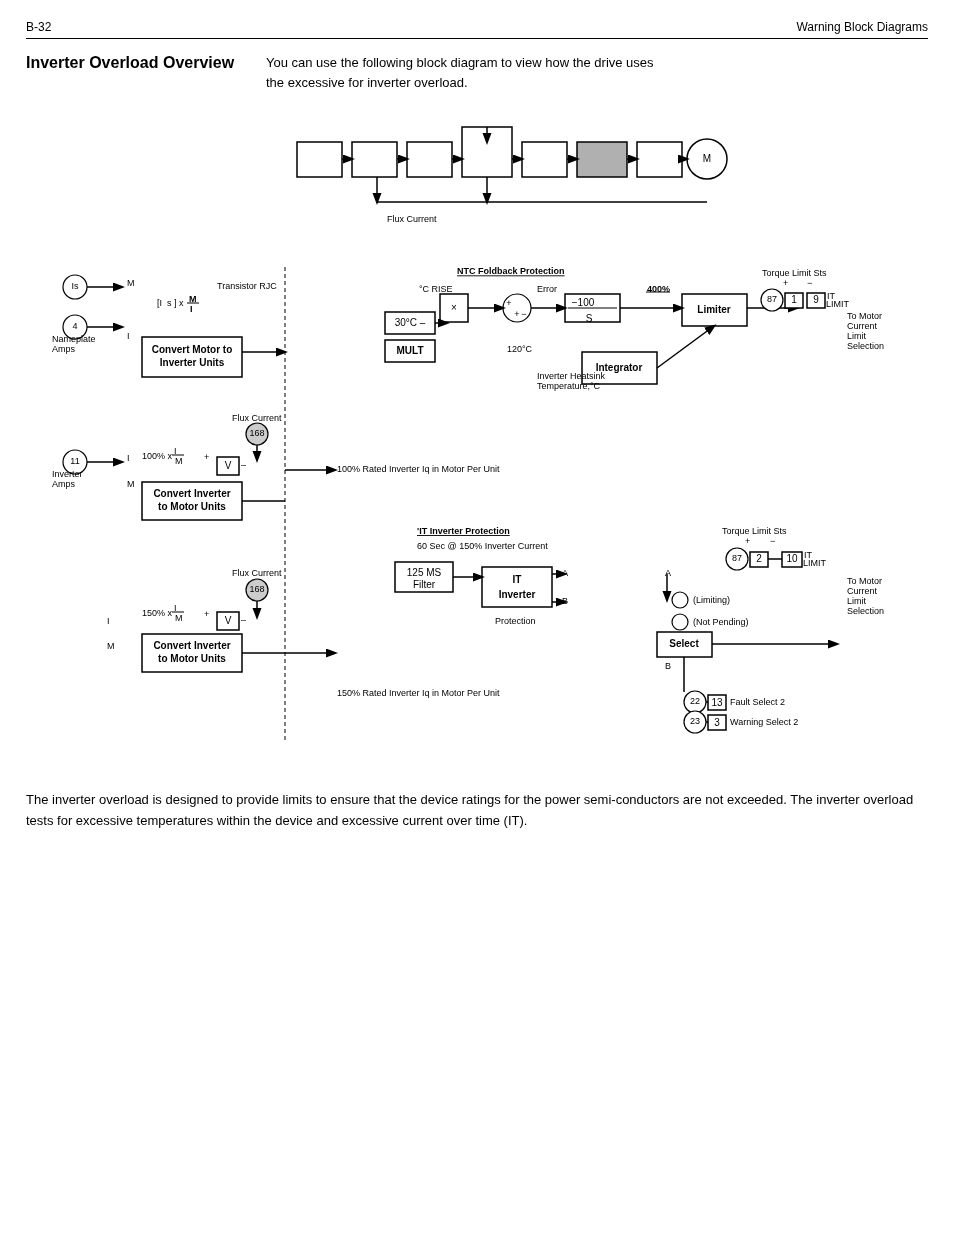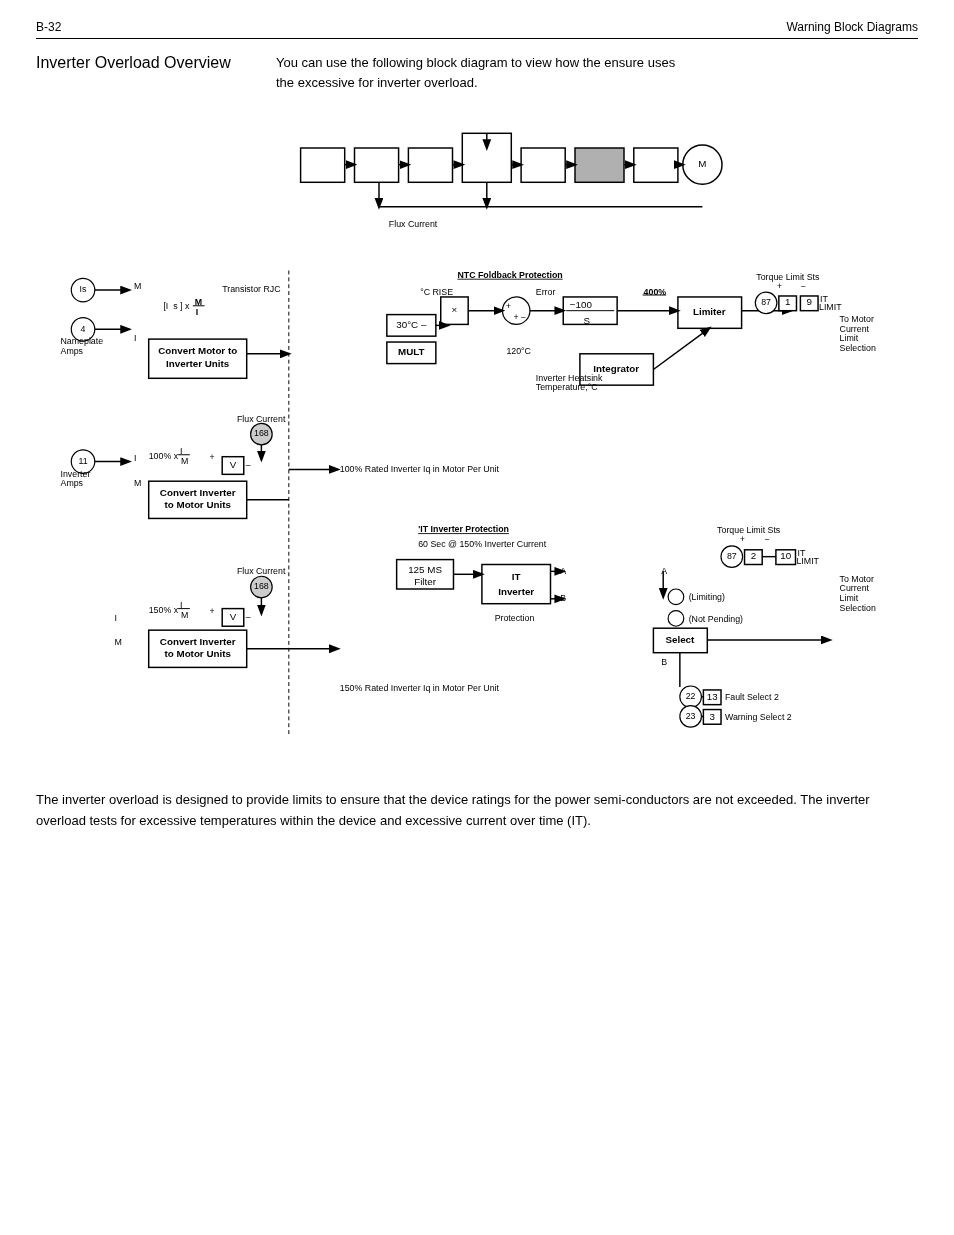--- a/index.html
+++ b/index.html
@@ -7,34 +7,34 @@
       width: 954px;
       min-height: 1235px;
       background: #fff;
       font-family: Arial, Helvetica, sans-serif;
       font-size: 12px;
       color: #000;
     }
     .page {
       width: 954px;
       min-height: 1235px;
-      padding: 20px 36px;
+      padding: 20px 26px;
       position: relative;
     }
     .header {
       display: flex;
       justify-content: space-between;
       align-items: center;
       border-bottom: 1px solid #000;
       padding-bottom: 4px;
       margin-bottom: 14px;
     }
     .section-title {
       font-size: 16px;
-      font-weight: normal;
+      font-weight: bold;
       width: 220px;
       float: left;
       line-height: 1.3;
     }
     .section-desc {
       margin-left: 240px;
       font-size: 13px;
       line-height: 1.5;
       margin-bottom: 10px;
     }
@@ -103,21 +103,21 @@
 
 <div class="page">
   <div class="header">
     <span>B-32</span>
     <span>Warning Block Diagrams</span>
   </div>
 
   <div class="clearfix">
     <div class="section-title">Inverter Overload Overview</div>
     <div class="section-desc">
-      <span>You can use the following block diagram to view how the ensure uses</span><br>
+      <span>You can use the following block diagram to view how the drive uses</span><br>
       <span>the excessive for inverter overload.</span>
     </div>
   </div>
 
   <div class="diagram-container">
     <svg class="main-diagram" viewBox="0 0 900 660" xmlns="http://www.w3.org/2000/svg">
 
       <rect x="270" y="30" width="45" height="35" class="block-rect"></rect>
       <rect x="325" y="30" width="45" height="35" class="block-rect"></rect>
       <rect x="380" y="30" width="45" height="35" class="block-rect"></rect>

